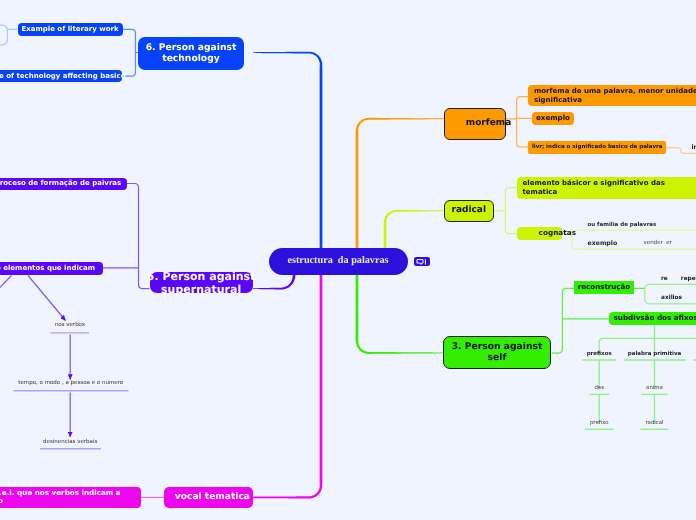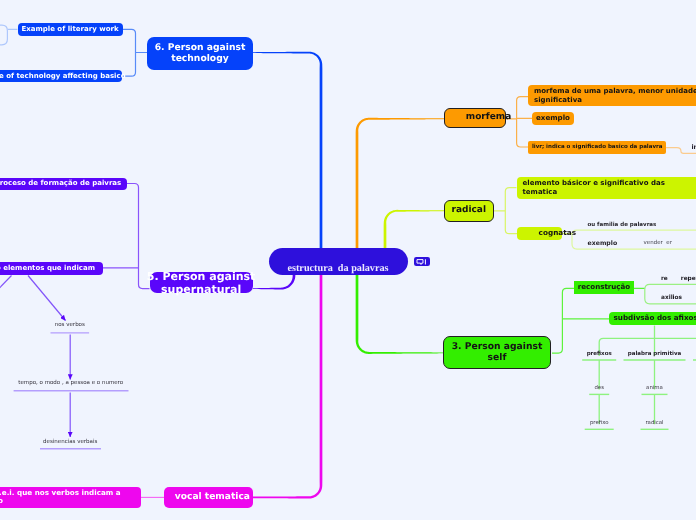--- a/index.html
+++ b/index.html
@@ -64,32 +64,32 @@
       </defs>
       <line x1="11.5" y1="275.5" x2="-16" y2="304" stroke="#8254fa" stroke-width="1.2" marker-end="url(#ah)"></line>
       <line x1="28" y1="275.5" x2="65.5" y2="320.5" stroke="#8254fa" stroke-width="1.2" marker-end="url(#ah)"></line>
       <line x1="70.2" y1="334.5" x2="70.2" y2="379.5" stroke="#8254fa" stroke-width="1.2" marker-end="url(#ah)"></line>
       <line x1="70.2" y1="392.5" x2="70.2" y2="437" stroke="#8254fa" stroke-width="1.2" marker-end="url(#ah)"></line>
       <line x1="50.5" x2="89.1" y1="332.9" y2="332.9" stroke="#b49efd" stroke-width="1.4"></line>
       <line x1="13.6" x2="128.5" y1="390.7" y2="390.7" stroke="#b49efd" stroke-width="1.4"></line>
       <line x1="40" x2="101" y1="448.7" y2="448.7" stroke="#b49efd" stroke-width="1.4"></line>
     </svg>
   <div id="nodes">
-      <div class="node rootnode" style="left: 268.5px; top: 247.5px; width: 139px; height: 27.5px; align-items: flex-end;"><span>estructura  da palavras</span></div>
+      <div class="node rootnode" style="left: 268.5px; top: 247.5px; width: 139px; height: 27.5px;"><span>estructura  da palavras</span></div>
       <div class="badge" style="left: 413.9px; top: 256.6px; width: 16.2px; height: 9.6px; border-radius: 2.2px;">
         <svg width="16.2" height="9.6" viewBox="0 0 16.2 9.6" style="position:absolute;left:0;top:0;display:block">
           <path d="M3.0 2.6 H9.0 V6.1 H7.5 L7.0 7.5 L6.5 6.1 H3.0 Z" fill="none" stroke="#ffffff" stroke-width="0.95" stroke-linejoin="miter"></path>
           <rect x="10.9" y="2.3" width="1.0" height="5.2" fill="#ffffff"></rect>
         </svg>
       </div>
-      <div class="node blue" style="left: 147px; top: 36.5px; width: 106px; height: 33px; font-size: 9.2px; border-radius: 7px;"><span>6. Person against
+      <div class="node blue" style="left: 138px; top: 36.5px; width: 106px; height: 33px; font-size: 9.2px; border-radius: 7px;"><span>6. Person against
 technology</span></div>
       <div class="node blue" style="left: 17.5px; top: 22.5px; width: 105px; height: 13px; font-size: 7px; border-radius: 4px;"><span>Example of literary work</span></div>
       <div class="node blue" style="left: -5px; top: 70px; width: 127px; height: 12px; font-size: 7px; border-radius: 4px; justify-content: flex-start; text-align: left; padding-left: 4px;"><span>e of technology affecting basico</span></div>
-      <div class="node orange outlined" style="left: 443.5px; top: 107.5px; width: 62px; height: 20px; font-size: 9px; border-radius: 6px; padding-left: 28px;"><span>morfema</span></div>
+      <div class="node orange outlined" style="left: 443.5px; top: 107.5px; width: 62px; height: 32px; font-size: 9px; border-radius: 6px; padding-left: 28px;"><span>morfema</span></div>
       <div class="node orange" style="left: 528px; top: 85px; width: 192px; height: 21px; font-size: 7px; border-radius: 4px; justify-content: flex-start; text-align: left; padding-left: 6px;"><span>morfema de uma palavra, menor unidade
 significativa</span></div>
       <div class="node orange" style="left: 532px; top: 111.6px; width: 42px; height: 13.4px; font-size: 7.1px; border-radius: 4px;"><span>exemplo</span></div>
       <div class="node orange" style="left: 528.3px; top: 141px; width: 137.8px; height: 12.7px; font-size: 5.5px; border-radius: 2px;"><span>livr; indica o significado basico da palavra</span></div>
       <div class="node lime outlined" style="left: 443.5px; top: 199.5px; width: 50.5px; height: 22px; font-size: 9px; border-radius: 6px;"><span>radical</span></div>
       <div class="node lime" style="left: 516.5px; top: 176.5px; width: 186px; height: 22px; font-size: 7px; border-radius: 4px; justify-content: flex-start; text-align: left; padding-left: 6px;"><span>elemento básicor e significativo das
 tematica</span></div>
       <div class="node lime" style="left: 517px; top: 227px; width: 44.6px; height: 12.8px; font-size: 7.3px; border-radius: 4px; padding-left: 36px;"><span>cognatas</span></div>
       <div class="node green outlined" style="left: 442.9px; top: 336.3px; width: 108.3px; height: 32.4px; font-size: 9.2px; border-radius: 7px;"><span>3. Person against
 self</span></div>

